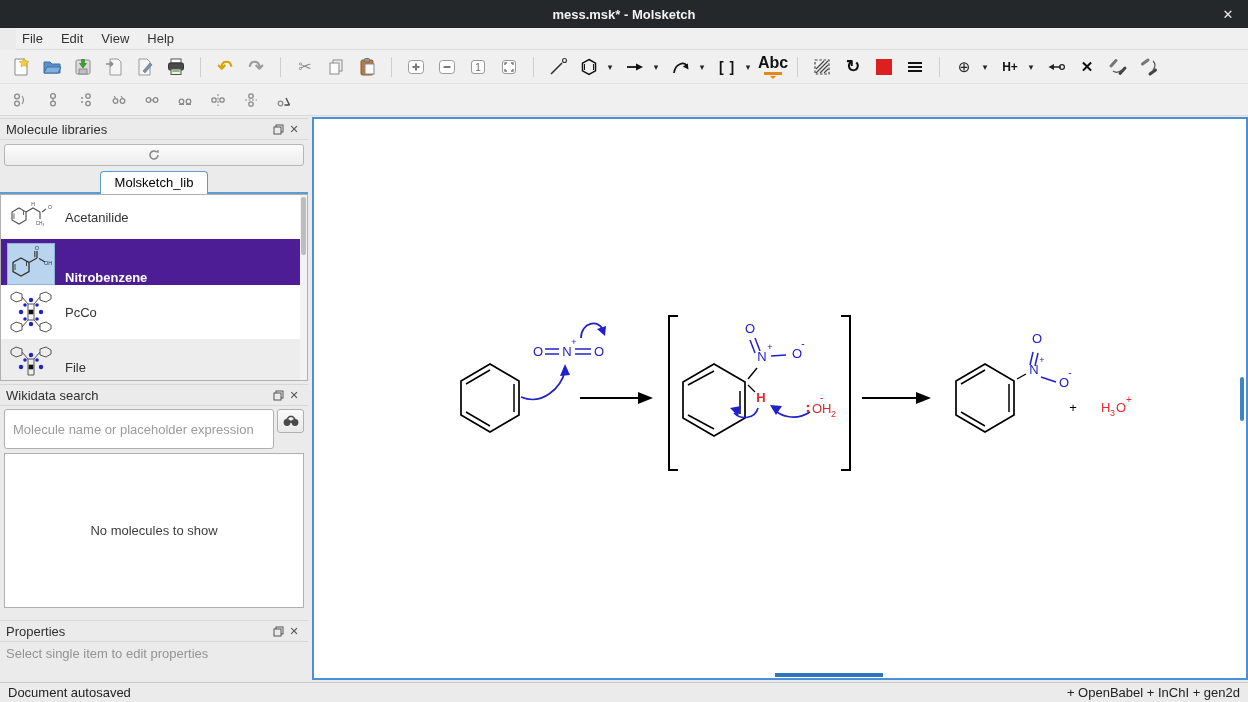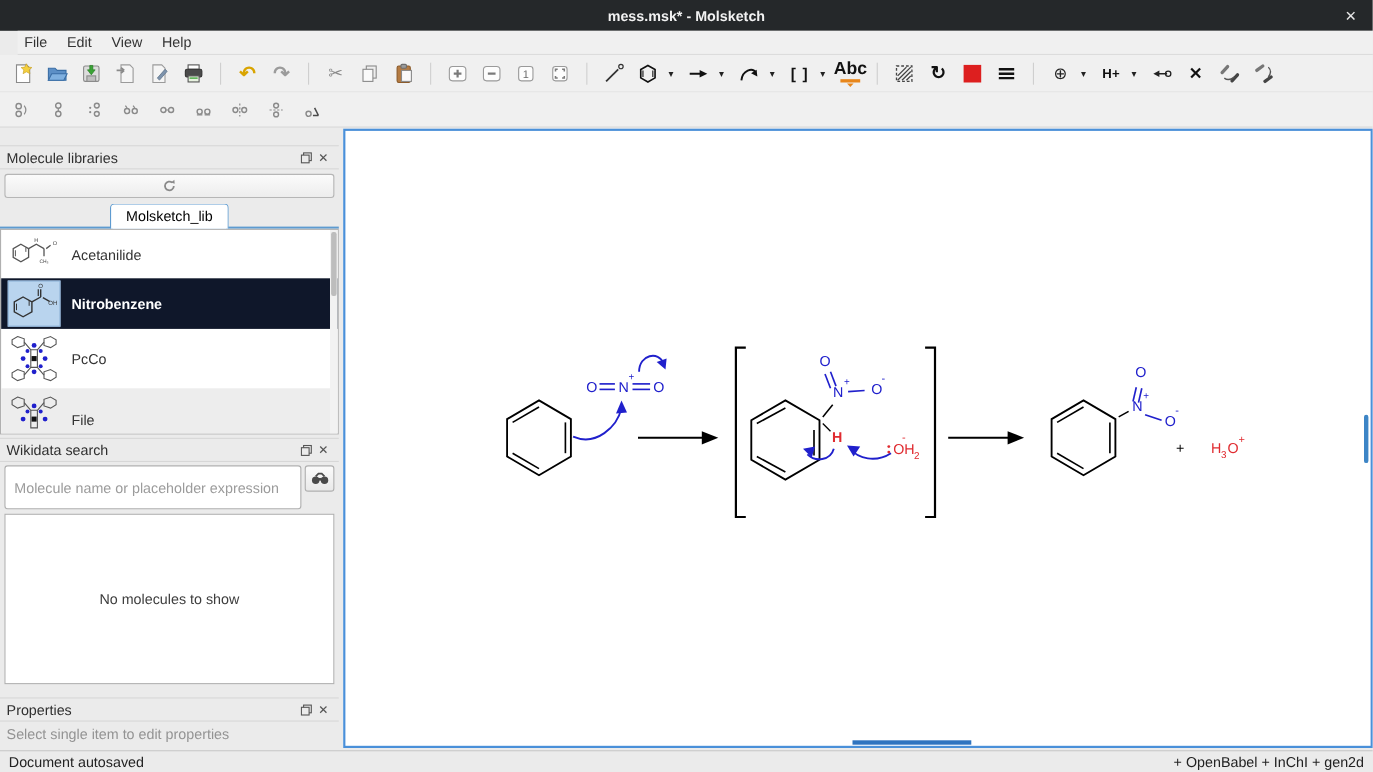--- a/index.html
+++ b/index.html
@@ -38,39 +38,39 @@
   .glyph-h    { color:#111; font-size:12px; font-weight:bold; letter-spacing:0; }
   .glyph-br   { color:#111; font-size:14px; font-weight:bold; letter-spacing:1px; }
   .abc { display:flex; flex-direction:column; align-items:center; line-height:1; }
   .abc .t { font-size:16px; font-weight:bold; color:#111; }
   .abc .u { width:18px; height:3px; background:#e8861a; margin-top:1px; }
   .abc .v { width:0; height:0; border-left:3px solid transparent; border-right:3px solid transparent;
             border-top:3px solid #e8861a; margin-top:1px; }
   .redsq { width:16px; height:16px; background:#dd1f1f; }
 
   
-  .dock { position:absolute; left:0; top:132px; width:308px; height:566px; background:#ebebeb;
+  .dock { position:absolute; left:0; top:118px; width:308px; height:566px; background:#ebebeb;
           display:flex; flex-direction:column; }
   .panel-hdr { height:22px; background:#ebebeb; border-top:1px solid #d7d7d7; border-bottom:1px solid #d7d7d7;
                display:flex; align-items:center; padding:0 6px; flex:none; }
   .panel-hdr .ph-title { flex:1; color:#2f2f2f; }
   .panel-hdr .ph-btn { width:16px; height:16px; display:flex; align-items:center; justify-content:center;
                        color:#555; font-size:11px; }
   .refresh-row { padding:4px 4px 2px 4px; flex:none; }
   .refresh-btn { width:100%; height:22px; background:linear-gradient(#fbfbfb,#ededed);
                  border:1px solid #b6b6b6; border-radius:3px; display:flex; align-items:center;
                  justify-content:center; color:#8a8a8a; font-size:14px; }
   .tabbar { height:26px; flex:none; position:relative; display:flex; justify-content:center; align-items:flex-end; }
   .tabbar .blue-line { position:absolute; left:0; right:0; bottom:0; height:2px; background:#5e9bd0; }
   .tab { position:relative; z-index:2; background:#fff; border:1px solid #5e9bd0; border-bottom:none;
          border-radius:4px 4px 0 0; padding:3px 14px 4px 14px; color:#000000; }
   .liblist { height:187px; flex:none; background:#fff; border:1px solid #b0b0b0; margin:0; overflow:hidden; position:relative; }
   .librow { display:flex; align-items:center; gap:10px; padding-left:6px; }
   .librow .lbl { color:#333; }
-  .librow.sel { background:#0f172a; }
+  .librow.sel { background:#4c1d95;align-items:flex-end; }
   .librow.sel .lbl { color:#fff; font-weight:bold; }
   .librow.alt { background:#ededed; }
   .struct { width:48px; display:flex; align-items:center; justify-content:center; flex:none; }
   .struct.selbg { background:#b9d4ee; border:1px solid #8fb4d9; }
   .lib-scroll { position:absolute; right:0; top:0; width:7px; height:100%; background:#f2f2f2; }
   .lib-thumb { position:absolute; right:1px; top:2px; width:5px; height:58px; background:#bdbdbd; border-radius:2px; }
   .gap3 { height:3px; flex:none; }
   .search-row { display:flex; gap:3px; padding:3px 4px 2px 4px; flex:none; }
   .search-input { flex:1; height:40px; border:1px solid #b0b0b0; border-radius:3px; background:#fff;
                   padding:0 8px; font-family:"Liberation Sans",sans-serif; font-size:13px; color:#333; }

